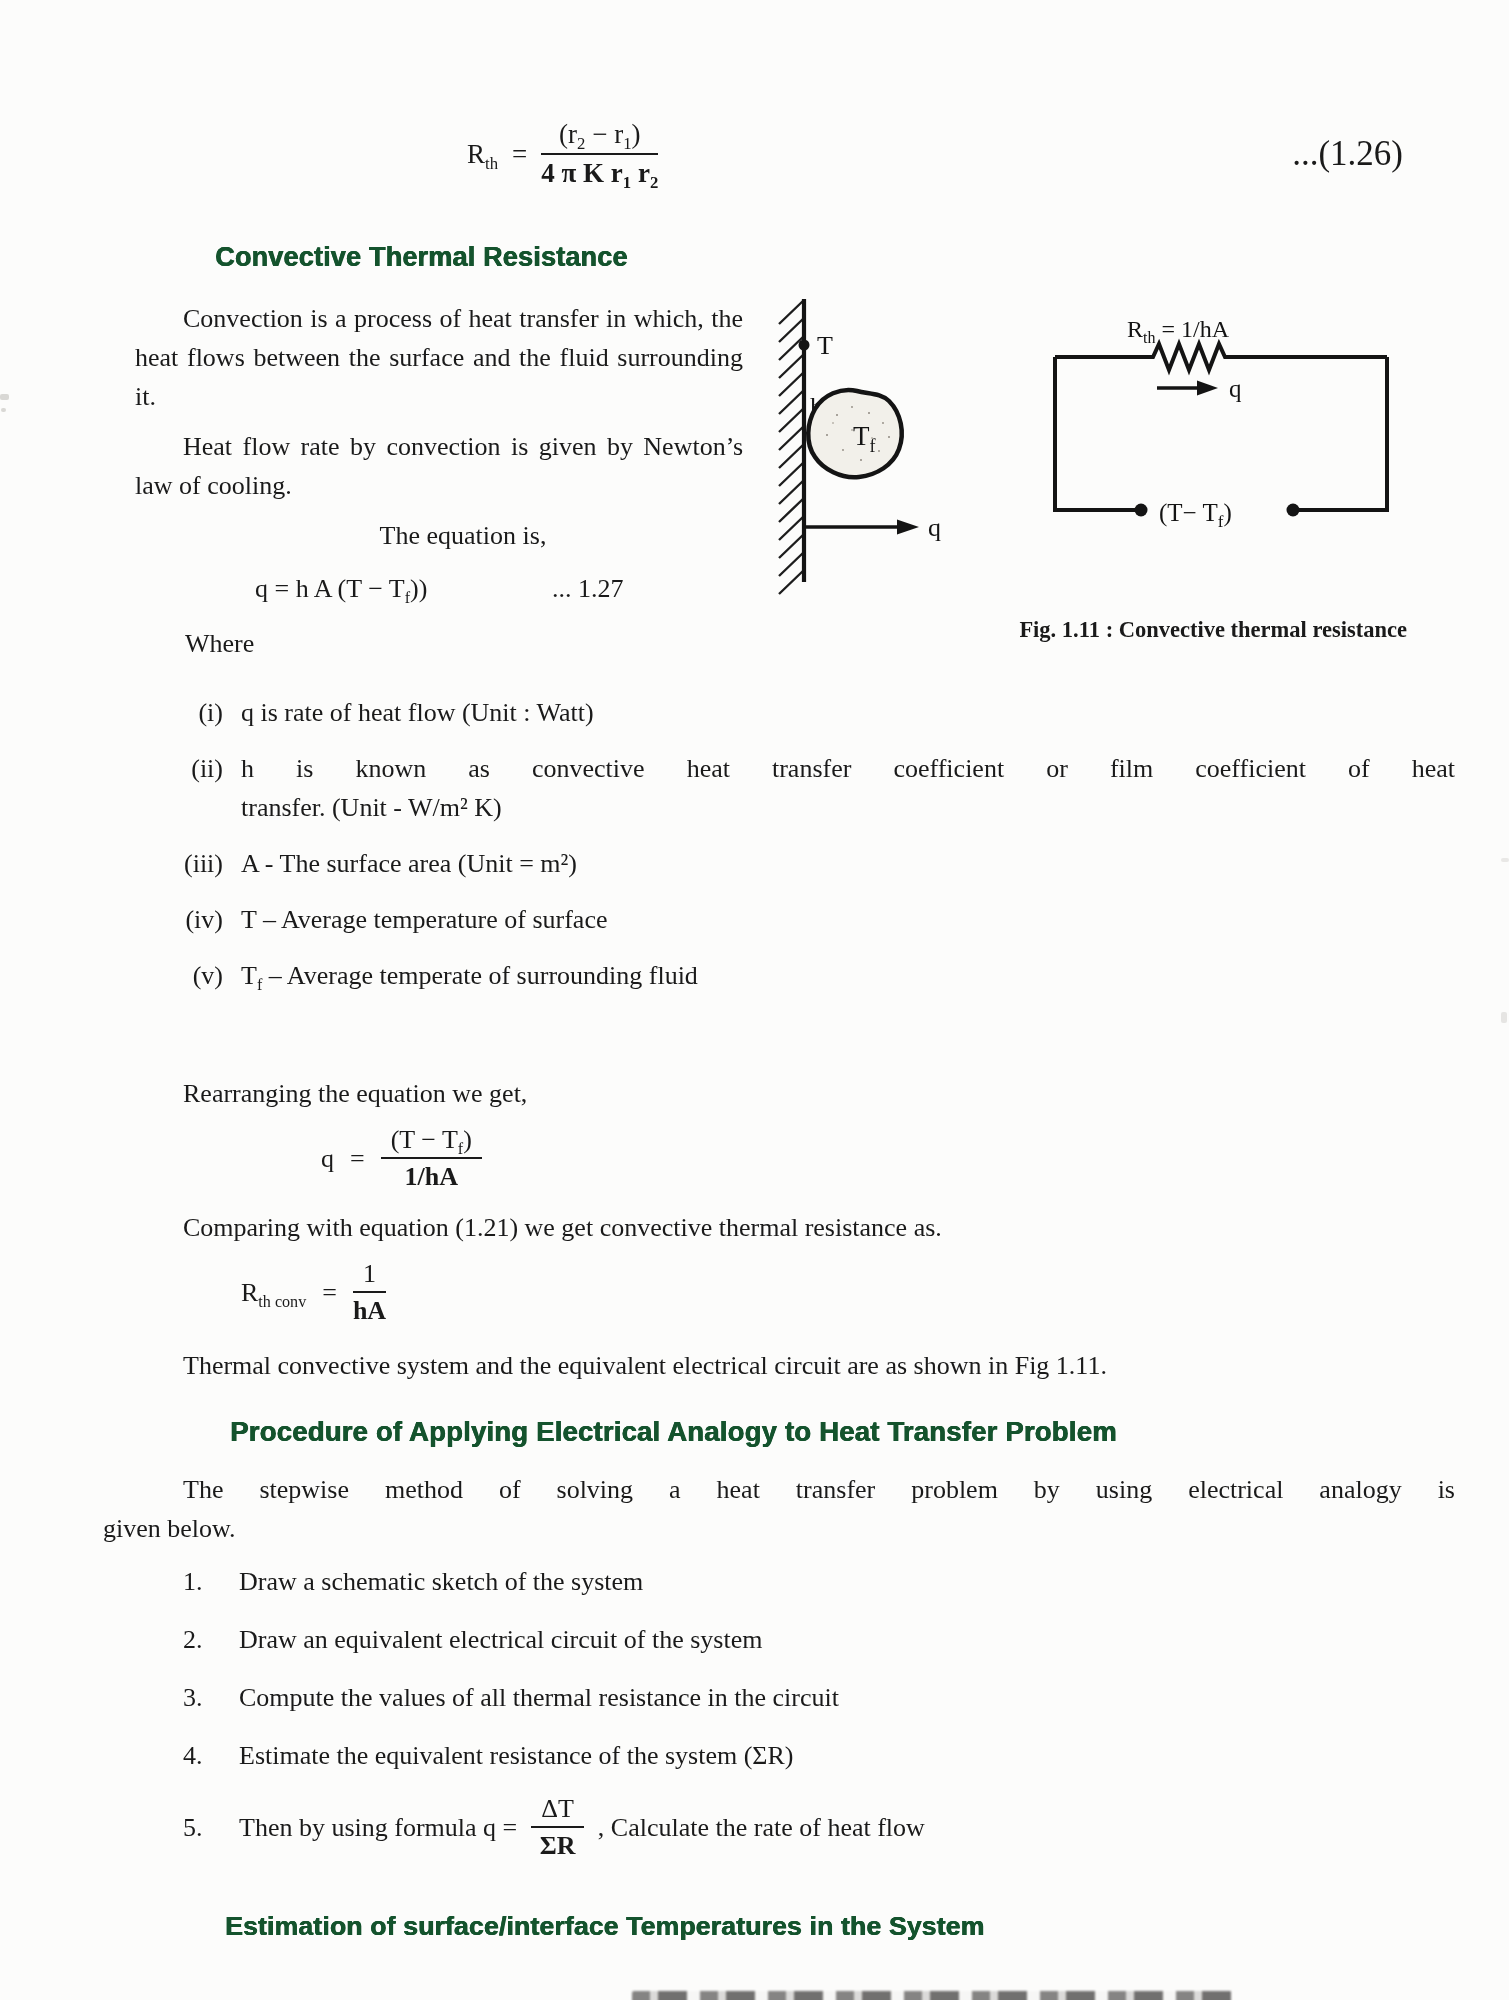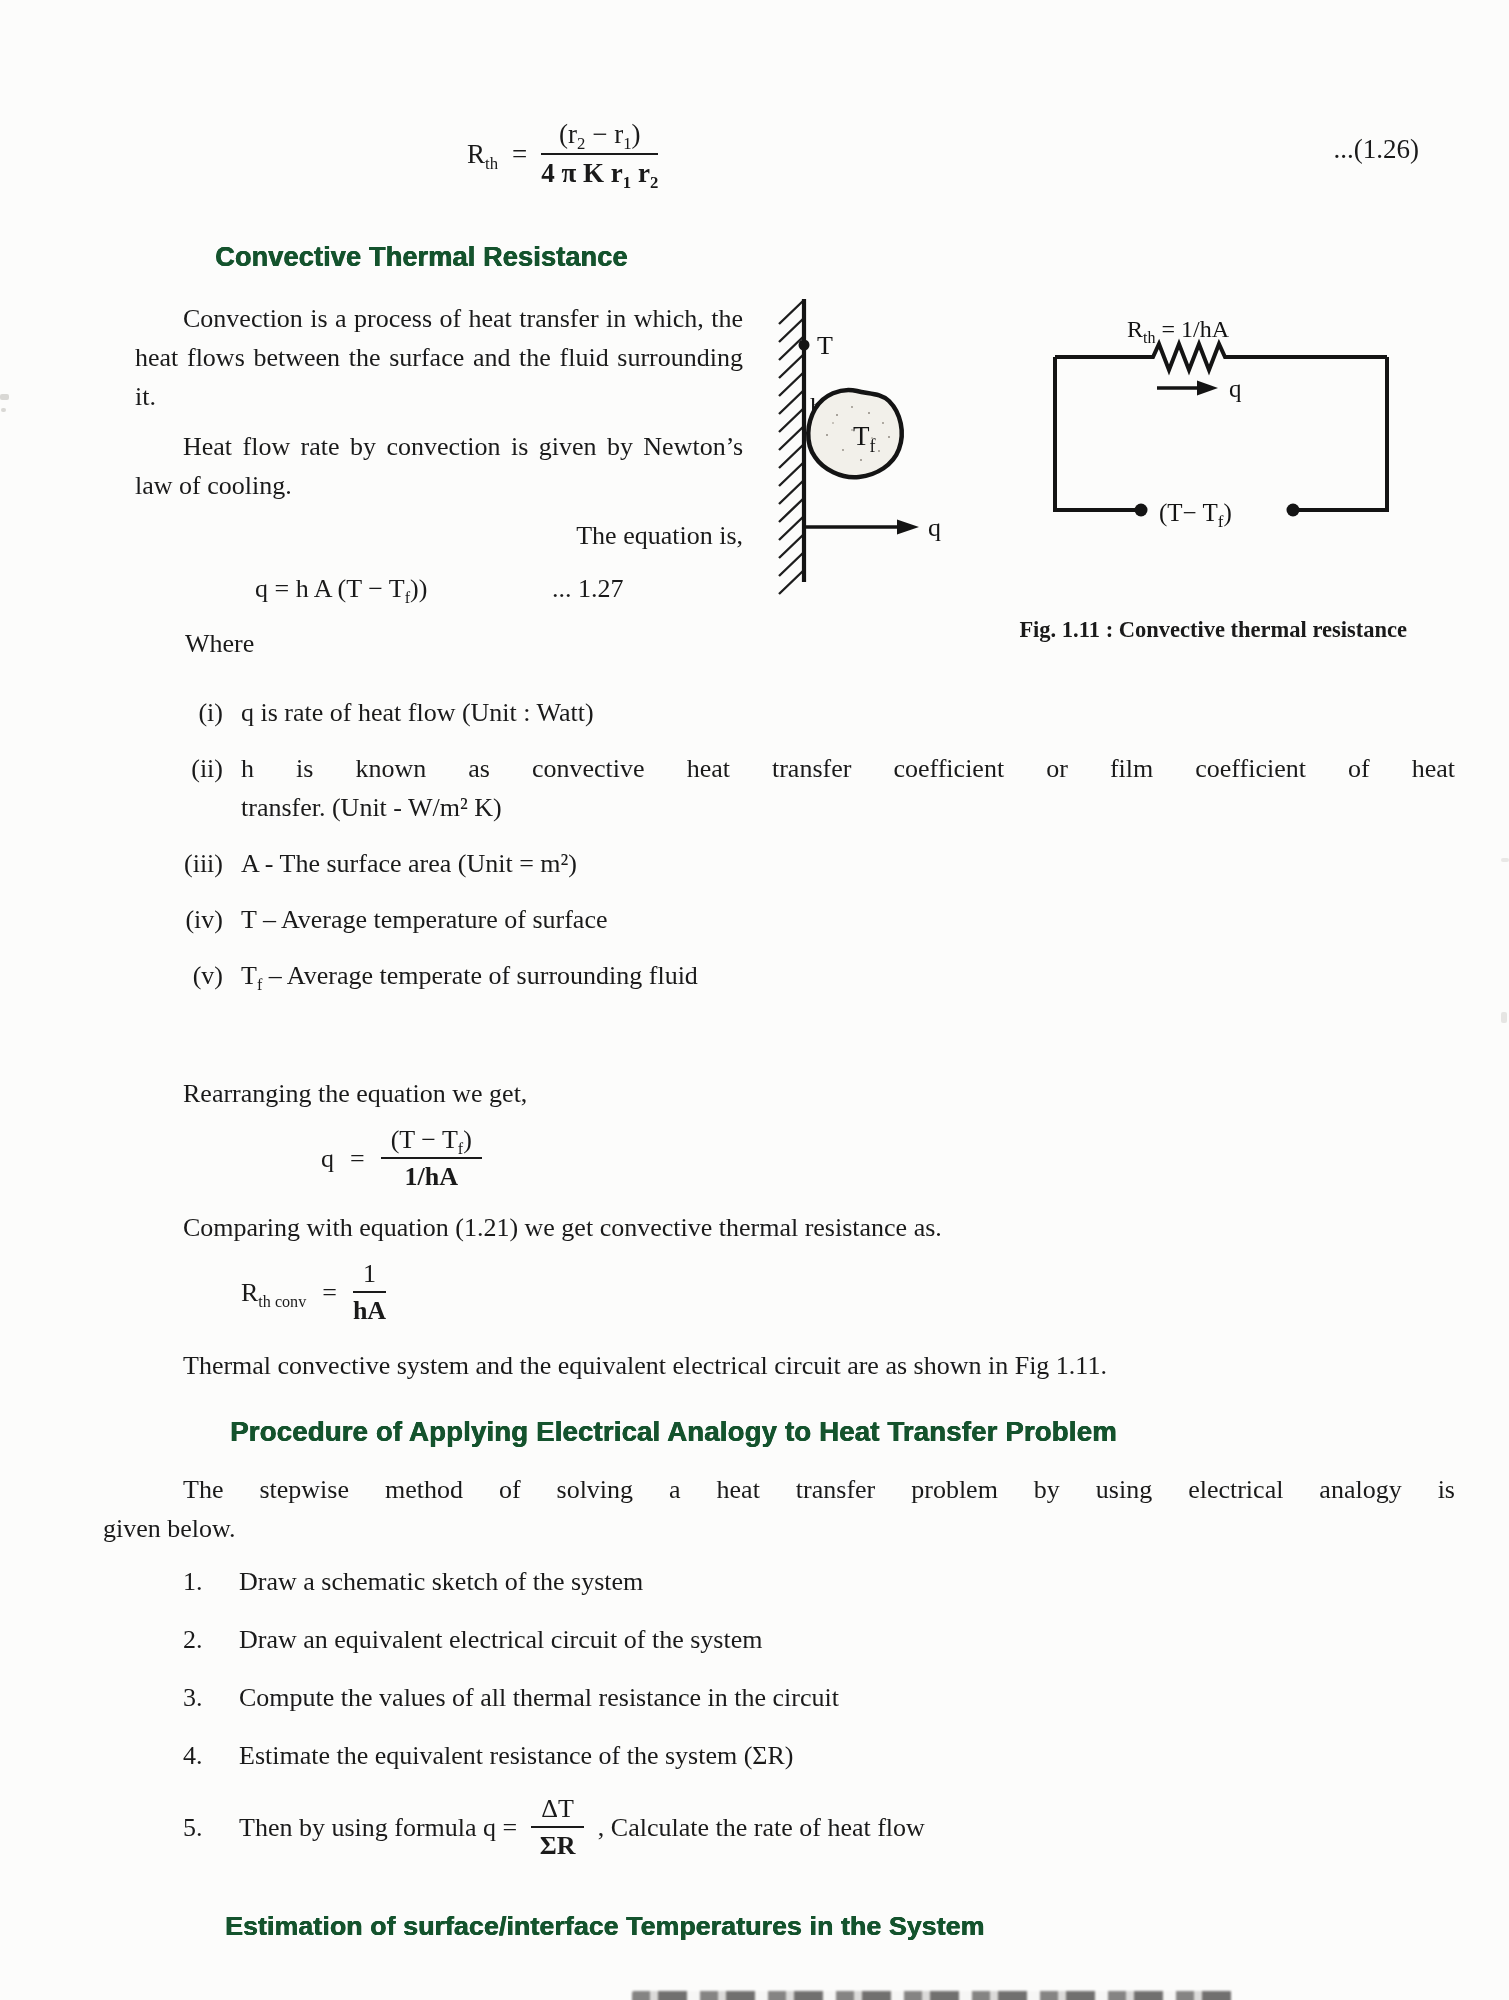--- a/index.html
+++ b/index.html
@@ -16,21 +16,21 @@
   }
   
   .frac{display:inline-block;text-align:center;vertical-align:middle;line-height:1.15;}
   .frac .num{display:block;padding:0 10px 2px;border-bottom:2.2px solid #1a1a1a;}
   .frac .den{display:block;padding-top:3px;font-weight:bold;}
   sub{font-size:0.62em;line-height:0;}
   
   .eq126{position:relative;margin-top:106px;height:96px;font-size:27px;display:flex;align-items:center;}
   .eq126 .lhs{margin-left:332px;}
   .eq126 .eqs{margin:0 14px;}
-  .eq126 .tag{position:absolute;right:36px;top:28px;font-size:27px;margin-left:21px;}
+  .eq126 .tag{position:absolute;right:52px;top:28px;font-size:35px;margin-left:21px;}
   
   .h-sans{
     font-family:"Liberation Sans", sans-serif;
     font-weight:700;
     color:#14532d;
     text-shadow:0.7px 0 0 currentColor, 0 0.4px 0 currentColor;
     letter-spacing:0.2px;
   }
   .h1{margin:40px 0 0 80px;font-size:27px;}
   .h2{margin:26px 0 0 95px;font-size:27.5px;}
@@ -146,21 +146,21 @@
           <polygon points="156,85.5 177,93 156,100.5" fill="#141414"></polygon>
           <text x="188" y="102" font-size="25"><tspan>q</tspan></text>
           <text x="118" y="226" font-size="25"><tspan>(T− T</tspan><tspan dy="6" font-size="17">f</tspan><tspan dy="-6">)</tspan></text>
         </svg>
       </div>
       <div class="fig-caption">Fig. 1.11  : Convective thermal resistance</div>
     </div>
 
     <p class="para ind">Convection is a process of heat transfer in which, the heat flows between the surface and the fluid surrounding it.</p>
     <p class="para ind">Heat flow rate by convection is given by Newton’s law of cooling.</p>
-    <p class="para ind" style="text-align:right;">The equation is,</p>
+    <p class="para ind" style="text-align:center;">The equation is,</p>
 
     <div class="eq127">
       <span><span>q  =  h A (T − T</span><sub>f</sub><span>))</span></span>
       <span class="tag">...  1.27</span>
     </div>
 
     <div class="where">Where</div>
 
     <div class="dlist">
       <div class="ditem">

